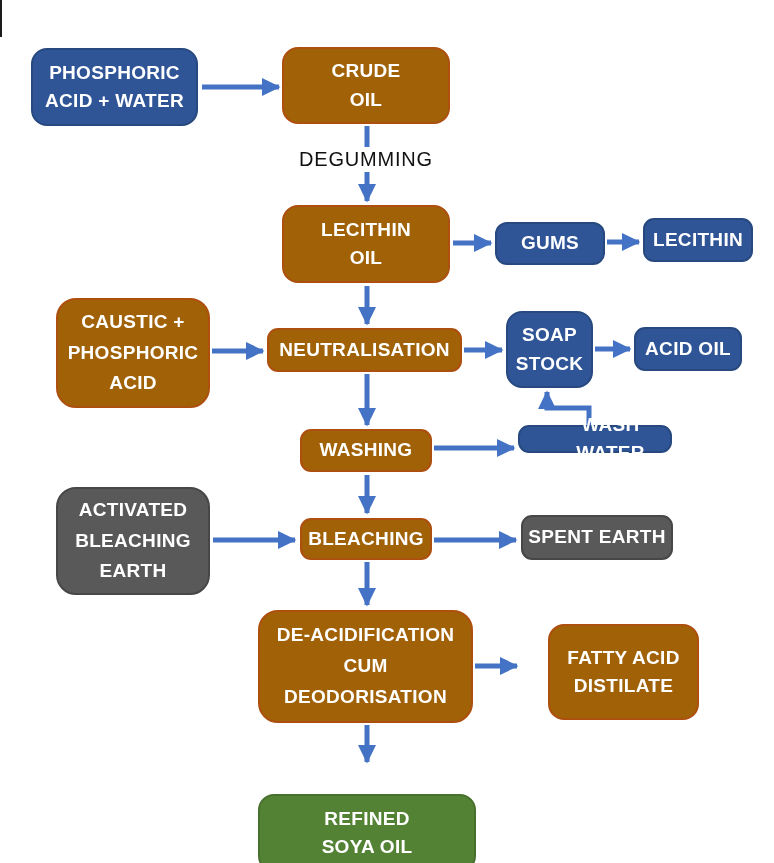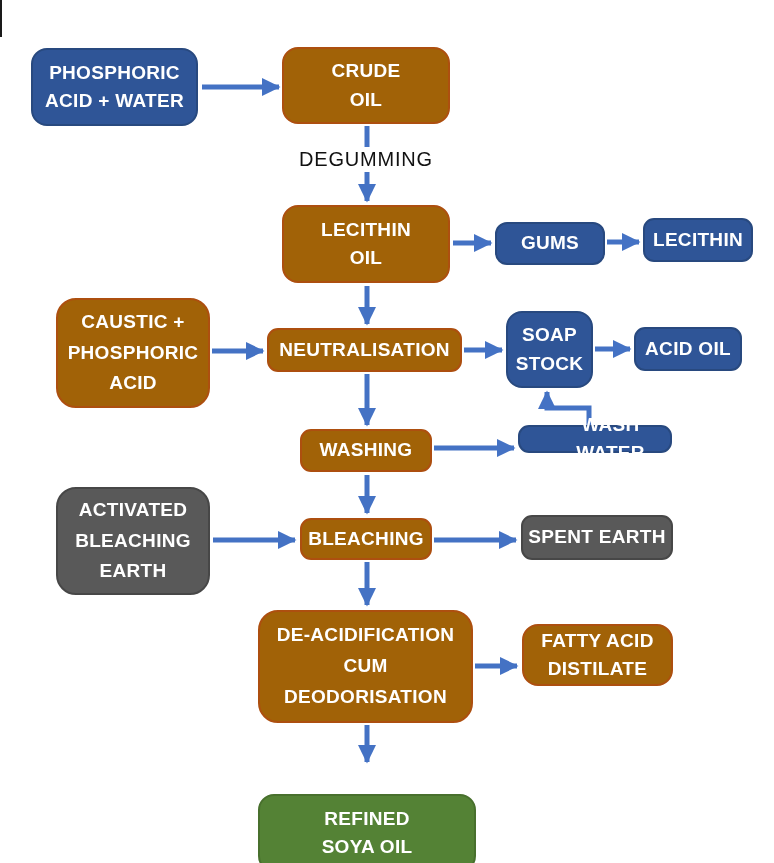--- a/index.html
+++ b/index.html
@@ -60,21 +60,21 @@
   .n-caustic   { left: 56px;  top: 298px; width: 154px; height: 110px; }
   .n-neutral   { left: 267px; top: 328px; width: 195px; height: 44px; }
   .n-soap      { left: 506px; top: 311px; width: 87px;  height: 77px; }
   .n-acidoil   { left: 634px; top: 327px; width: 108px; height: 44px; }
   .n-washing   { left: 300px; top: 429px; width: 132px; height: 43px; }
   .n-washwater { left: 518px; top: 425px; width: 154px; height: 28px; padding-left: 31px; }
   .n-activated { left: 56px;  top: 487px; width: 154px; height: 108px; }
   .n-bleaching { left: 300px; top: 518px; width: 132px; height: 42px; }
   .n-spent     { left: 521px; top: 515px; width: 152px; height: 45px; }
   .n-deacid    { left: 258px; top: 610px; width: 215px; height: 113px; }
-  .n-fatty     { left: 522px; top: 624px; width: 151px; height: 62px; }
+  .n-fatty     { left: 548px; top: 624px; width: 151px; height: 96px; }
   .n-refined   { left: 258px; top: 768px; width: 218px; height: 78px; margin-top: 26px; }
 
   .flow-label {
     position: absolute;
     left: 298px;
     top: 147px;
     width: 136px;
     height: 25px;
     background: #ffffff;
     color: #111111;

